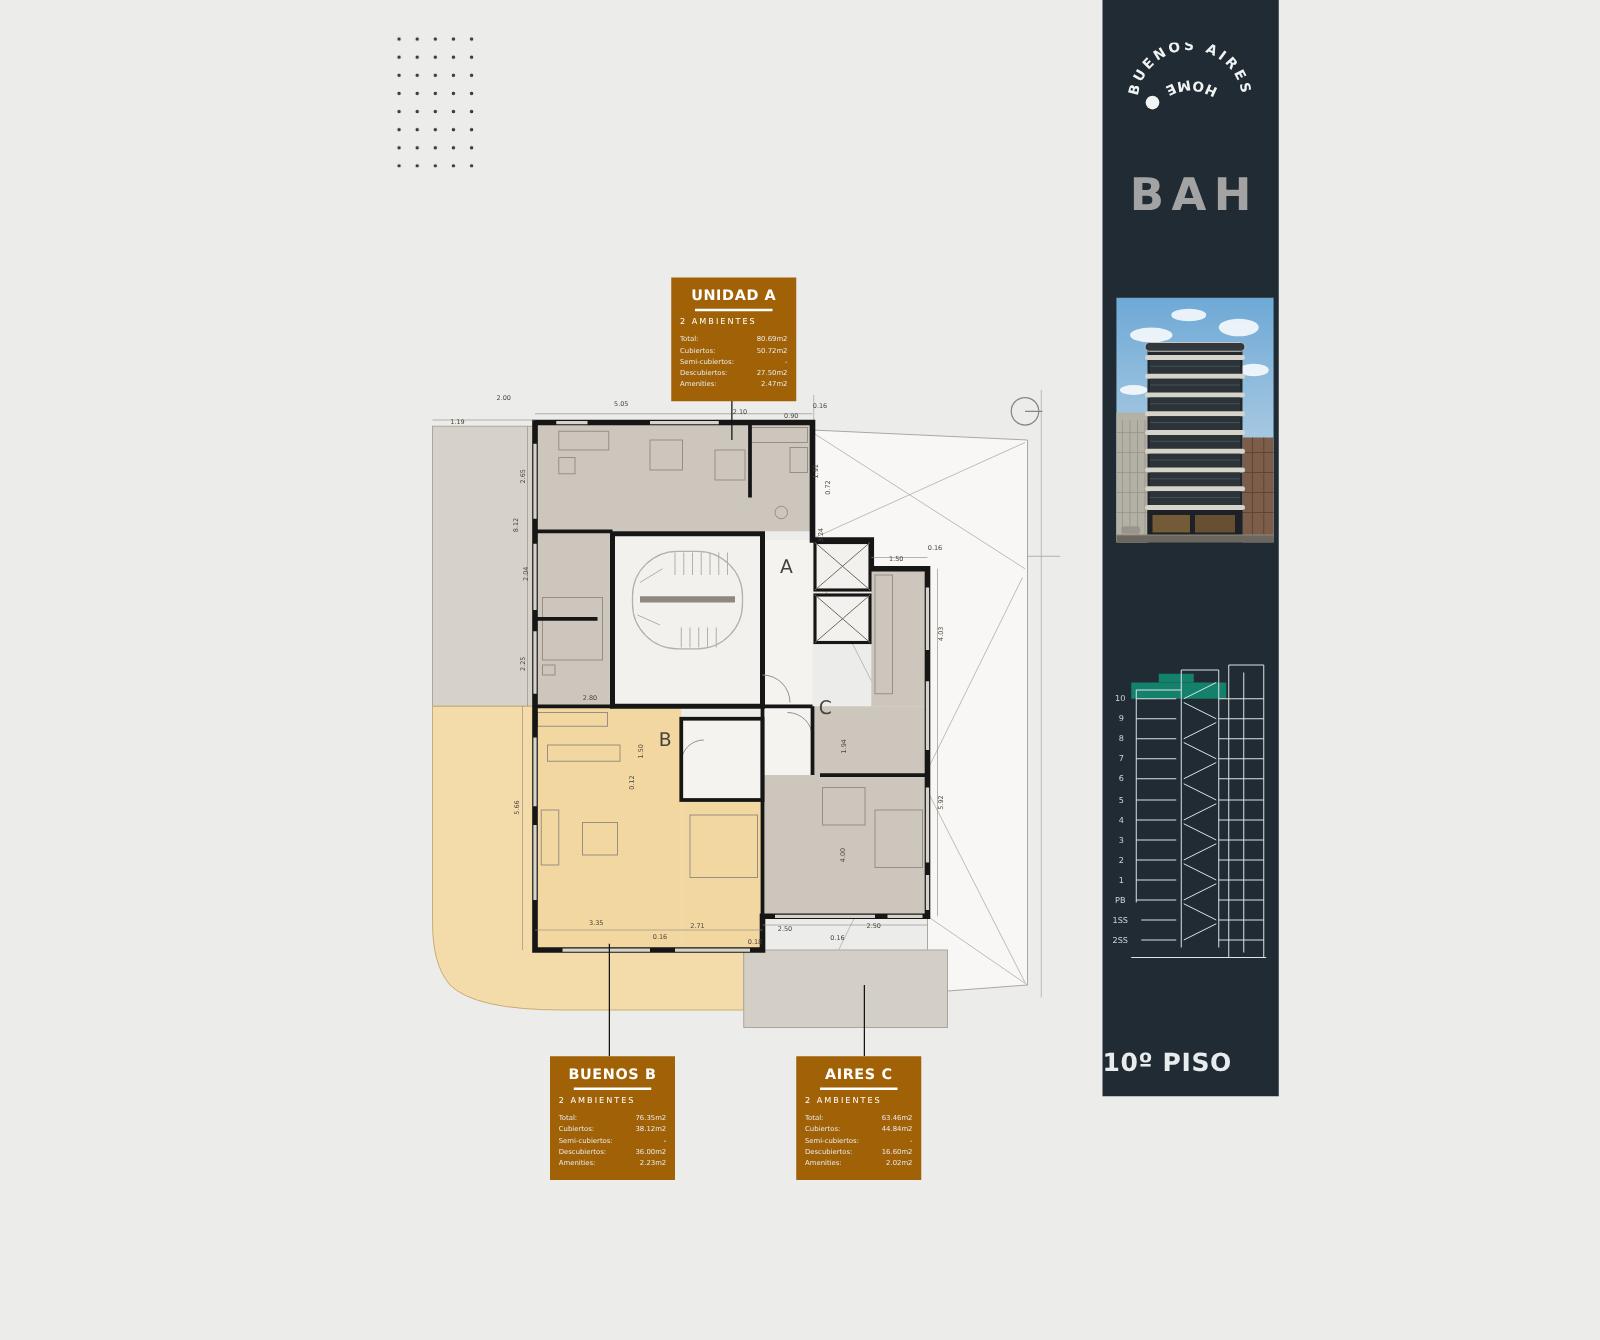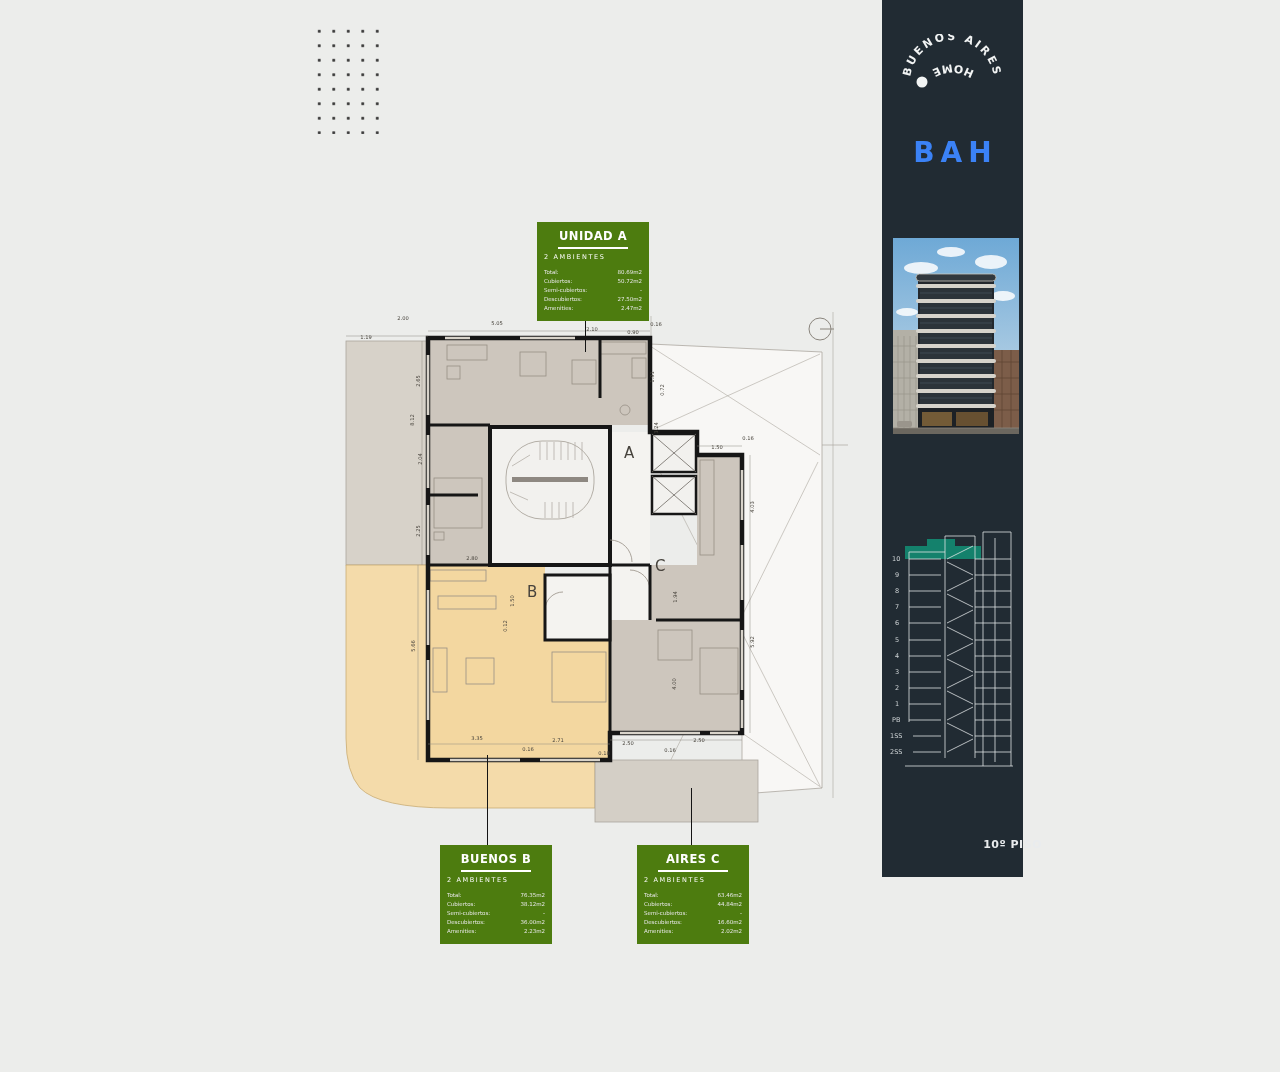--- a/index.html
+++ b/index.html
@@ -8,38 +8,38 @@
 
   
   .dot-grid{position:absolute;left:310px;top:22px;width:72px;height:112px;
     background-image:radial-gradient(circle,#3c3c3c 1.3px,transparent 1.6px);
     background-size:14.5px 14.5px;background-position:2px 2px;}
 
   
   .plan-svg{position:absolute;left:330px;top:300px;width:530px;height:540px;}
 
   
-  .unit-card{position:absolute;width:112px;background:#4d7c0f;color:#fff;
+  .unit-card{position:absolute;width:100px;background:#a16207;color:#fff;
     padding:7px 7px 8px 7px;box-sizing:border-box;}
   .uc-title{font-size:11.5px;font-weight:700;letter-spacing:.5px;text-align:center;}
   .uc-divider{height:2px;background:#fff;width:72%;margin:4px auto 4px auto;}
   .uc-sub{font-size:6.5px;letter-spacing:1.6px;text-align:left;}
   .uc-rows{margin-top:7px;}
   .uc-row{display:flex;justify-content:space-between;font-size:5.5px;line-height:1.65;color:#e8e8e8;}
   .connector{position:absolute;width:1px;background:#141414;}
 
   
   .sidebar{position:absolute;left:882px;top:0;width:141px;height:877px;background:#212b33;}
   .logo-svg{position:absolute;left:0;top:34px;width:141px;height:104px;}
   .wordmark{position:absolute;left:0;top:136px;width:141px;text-align:center;
-    font-size:28px;font-weight:800;letter-spacing:6px;text-indent:6px;color:#3b82f6;}
+    font-size:36px;font-weight:800;letter-spacing:6px;text-indent:6px;color:#a3a3a3;}
   .photo-svg{position:absolute;left:11px;top:238px;width:126px;height:196px;}
   .section-svg{position:absolute;left:7px;top:522px;width:128px;height:255px;}
-  .floor-caption{position:absolute;left:0;top:838px;width:160px;text-align:right;
-    font-size:11px;font-weight:600;letter-spacing:.5px;color:#e9ecee;}
+  .floor-caption{position:absolute;left:0;top:838px;width:160px;text-align:left;
+    font-size:20px;font-weight:600;letter-spacing:.5px;color:#e9ecee;}
 
   
   .dim{font-size:5.2px;fill:#4a463f;font-family:"DejaVu Sans",sans-serif;}
   .unit-letter{font-size:15px;fill:#46423c;font-family:"DejaVu Sans",sans-serif;}
   .floor-lbl{font-size:6.5px;fill:#cfd4d6;font-family:"DejaVu Sans",sans-serif;}
   .arc-text{font-size:11px;font-weight:700;letter-spacing:2.5px;fill:#f2f4f4;
     font-family:"DejaVu Sans",sans-serif;}
 </style>
 </head>
 <body>

